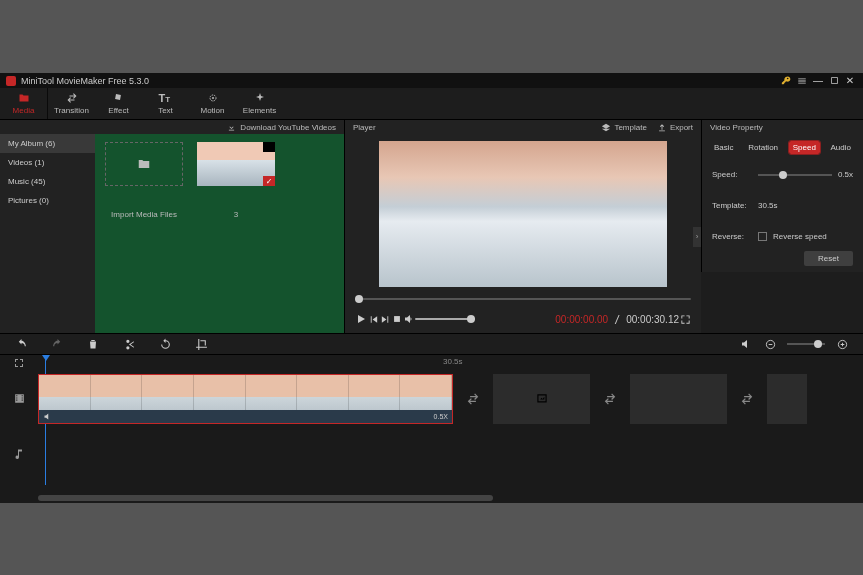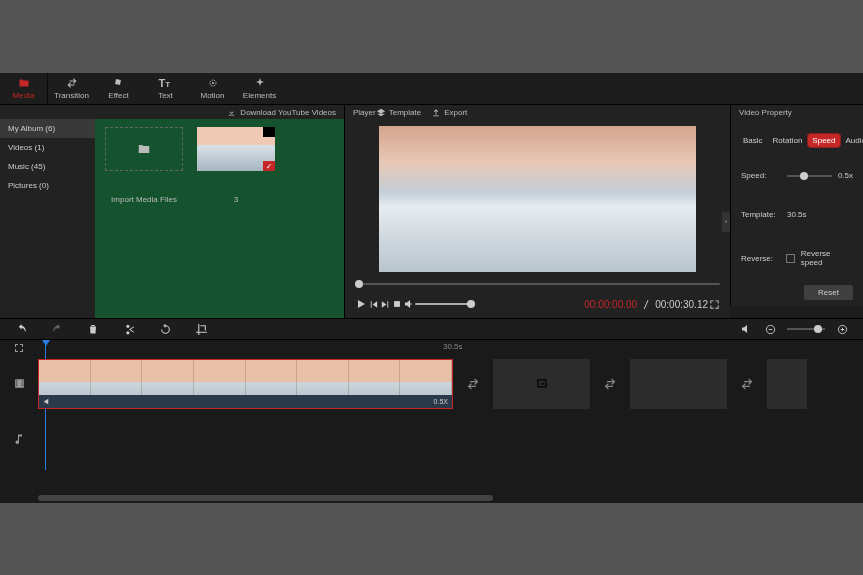--- a/index.html
+++ b/index.html
@@ -23,35 +23,35 @@
 .sidebar .item.active{background:#393939;}
 .thumbs{flex:1;padding:8px 10px;display:flex;gap:14px;}
 .thumbwrap{display:flex;flex-direction:column;align-items:center;width:78px;}
 .importbox{width:78px;height:44px;border:1px dashed #666;display:flex;align-items:center;justify-content:center;cursor:pointer;}
 .importbox svg{width:18px;height:14px;fill:#bbb;}
 .thcap{font-size:8px;color:#bbb;margin-top:24px;text-align:center;}
 .clipthumb{width:78px;height:44px;position:relative;cursor:pointer;background:linear-gradient(#f0c9b5 0%,#f0c9b5 40%,#d9e2e8 40%,#a8b5bf 100%);}
 .clipthumb .camcorner{position:absolute;top:0;right:0;width:12px;height:10px;background:#000;display:flex;align-items:center;justify-content:center;}
 .clipthumb .chk{position:absolute;bottom:0;right:0;width:12px;height:10px;background:#c52727;color:#fff;font-size:8px;display:flex;align-items:center;justify-content:center;}
 .playerpanel{flex:1;background:#222;border-left:1px solid #000;display:flex;flex-direction:column;}
-.panel-hd{height:15px;display:flex;align-items:center;padding:0 8px;font-size:8px;color:#bbb;}
+.panel-hd{height:15px;display:flex;align-items:center;padding:0 8px;font-size:8px;color:#bbb;justify-content:space-between;}
 .hd-r{display:flex;gap:10px;align-items:center;}
 .hd-btn{display:flex;align-items:center;gap:3px;cursor:pointer;}
 .preview{flex:1;padding:6px 34px;display:flex;align-items:center;justify-content:center;}
 .previewimg{width:100%;height:100%;background:linear-gradient(#d4a58e 0%,#e8c7b5 25%,#c4ced6 45%,#e6ebf0 55%,#b8c4cc 100%);position:relative;}
 .scrub{height:12px;padding:0 10px;display:flex;align-items:center;}
 .scrub .track{flex:1;height:2px;background:#555;border-radius:1px;position:relative;}
 .scrub .knob{position:absolute;left:0;top:-3px;width:8px;height:8px;background:#ccc;border-radius:50%;}
 .controls{height:28px;display:flex;align-items:center;padding:0 10px;font-size:9px;color:#ccc;}
 .cbtn{width:12px;height:12px;display:flex;align-items:center;justify-content:center;cursor:pointer;}
 .volslider{width:60px;height:2px;background:#aaa;border-radius:1px;position:relative;}
 .volslider .vk{position:absolute;right:0;top:-3px;width:8px;height:8px;background:#ccc;border-radius:50%;}
 .timetext{flex:1;text-align:right;font-family:monospace;font-size:10px;}
 .timetext .cur{color:#c52727;}
-.proppanel{width:133px;background:#222;border-left:1px solid #000;display:flex;flex-direction:column;font-size:8px;color:#ccc;gap:8px;}
+.proppanel{width:162px;background:#222;border-left:1px solid #000;display:flex;flex-direction:column;font-size:8px;color:#ccc;}
 .proptabs{display:flex;gap:2px;padding:6px 8px;justify-content:space-between;}
 .ptab{padding:2px 4px;cursor:pointer;border-radius:2px;font-size:8px;}
 .ptab.active{background:#c52727;color:#fff;outline:1px solid #8a1f1f;}
 .prow{display:flex;align-items:center;padding:4px 10px;gap:6px;margin-top:6px;}
 .plabel{width:40px;}
 .spslider{flex:1;height:2px;background:#555;position:relative;}
 .spslider .spk{position:absolute;left:28%;top:-3px;width:8px;height:8px;background:#ccc;border-radius:50%;}
 .chkbox{width:9px;height:9px;border:1px solid #777;cursor:pointer;}
 .resetrow{margin-top:auto;padding:6px 10px;display:flex;justify-content:flex-end;}
 .resetbtn{background:#3f3f3f;color:#ccc;padding:3px 14px;font-size:8px;border-radius:2px;cursor:pointer;}
@@ -81,20 +81,41 @@
 .dropslot{height:50px;width:97px;background:#2c2c2c;display:flex;align-items:center;justify-content:center;cursor:pointer;}
 .transgap{width:24px;height:50px;display:flex;align-items:center;justify-content:center;color:#888;cursor:pointer;}
 .hscroll{position:absolute;bottom:2px;left:0;width:455px;height:6px;background:#444;border-radius:3px;}
 svg{fill:currentColor;}
 </style>
 </head>
 <body>
 
 <div class="app">
 
+  <div class="titlebar">
+    <div class="logo"></div>
+    <div class="ttext">MiniTool MovieMaker Free 5.3.0</div>
+    <div class="tbtn" style="color:#e0b030">
+      <svg viewBox="0 0 24 24" width="10" height="10">
+          <path d="M14 2a6 6 0 00-5.65 8L2 16v4h4l2-2v-2h2v-2h2l1.35-1.35A6 6 0 1014 2zm2 6a2 2 0 110-4 2 2 0 010 4z"></path>
+        </svg>
+    </div>
+    <div class="tbtn">
+      <svg viewBox="0 0 24 24" width="10" height="10">
+          <path d="M3 6h18v2H3zm0 5h18v2H3zm0 5h18v2H3z"></path>
+        </svg>
+    </div>
+    <div class="tbtn">—</div>
+    <div class="tbtn">
+      <svg viewBox="0 0 24 24" width="9" height="9">
+          <path d="M4 4h16v16H4z" fill="none" stroke="currentColor" stroke-width="2"></path>
+        </svg>
+    </div>
+    <div class="tbtn">✕</div>
+  </div>
 
   <div class="topstrip">
     <div class="tab active">
       <svg viewBox="0 0 24 24">
           <path d="M3 5h6l2 2h10v12H3z"></path>
         </svg>
       <span>Media</span>
     </div>
     <div class="sep"></div>
     <div class="tab">

